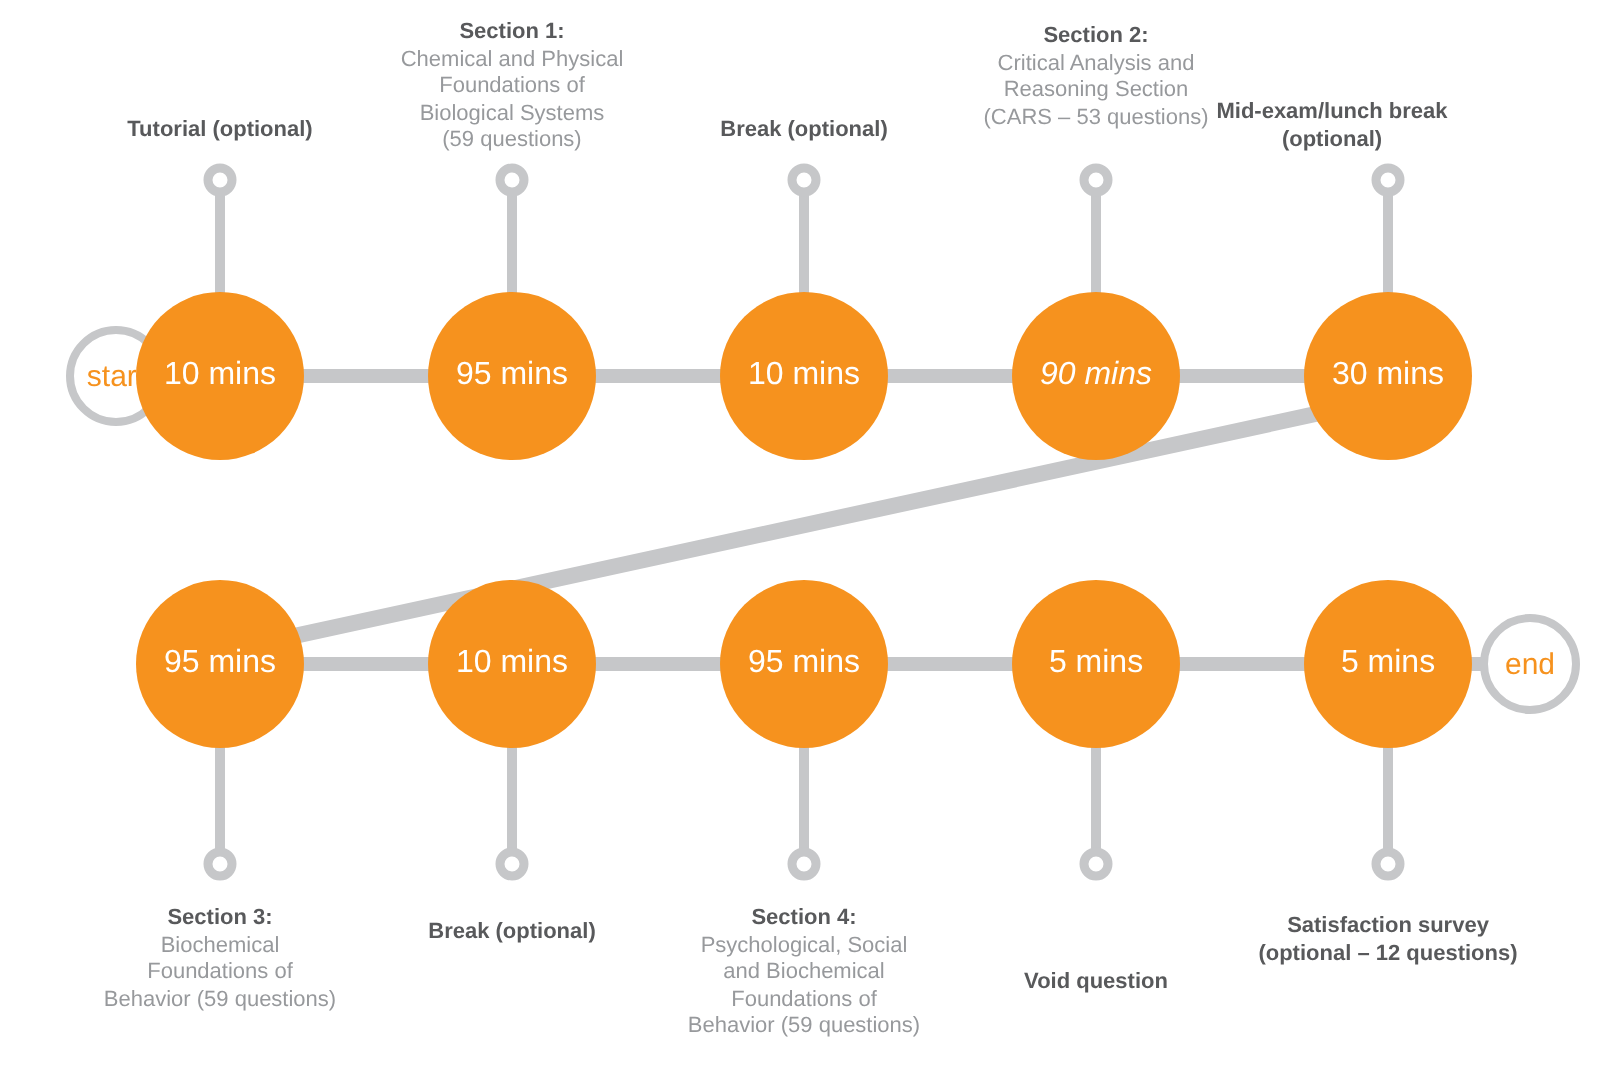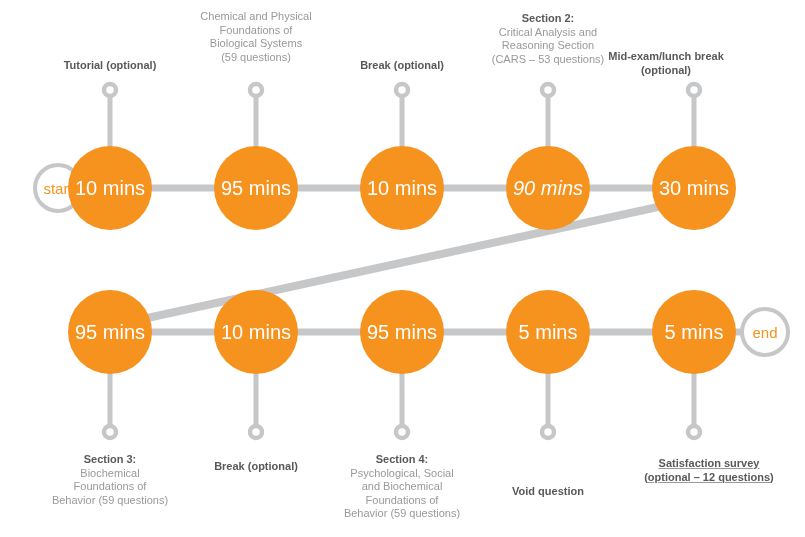--- a/index.html
+++ b/index.html
@@ -17,21 +17,21 @@
     overflow:hidden;
   }
   .lines{position:absolute;left:0;top:0;z-index:1;}
   .node{
     position:absolute;
     width:84px;height:84px;
     border-radius:50%;
     background:var(--orange);
     color:#ffffff;
     display:flex;align-items:center;justify-content:center;
-    font-size:20px;
+    font-size:16px;
     z-index:2;
   }
   .terminal{
     position:absolute;
     width:42px;height:42px;
     border:4px solid var(--gray);
     border-radius:50%;
     background:#fff;
     color:var(--orange);
     display:flex;align-items:center;justify-content:center;
@@ -123,20 +123,21 @@
       <span>5 mins</span>
     </div>
   <div class="node" style="left:652px;top:290px;">
       <span>5 mins</span>
     </div>
 
   <div class="lbl" style="left:25px;top:59px;">
     <span class="b">Tutorial (optional)</span>
   </div>
   <div class="lbl" style="left:171px;top:10px;">
+    <span class="b">Section 1:</span>
     <span>Chemical and Physical</span>
     <span>Foundations of</span>
     <span>Biological Systems</span>
     <span>(59 questions)</span>
   </div>
   <div class="lbl" style="left:317px;top:59px;">
     <span class="b">Break (optional)</span>
   </div>
   <div class="lbl" style="left:463px;top:12px;">
     <span class="b">Section 2:</span>
@@ -161,18 +162,18 @@
   <div class="lbl" style="left:317px;top:453px;">
     <span class="b">Section 4:</span>
     <span>Psychological, Social</span>
     <span>and Biochemical</span>
     <span>Foundations of</span>
     <span>Behavior (59 questions)</span>
   </div>
   <div class="lbl" style="left:463px;top:460px;margin-top:25px;">
     <span class="b">Void question</span>
   </div>
-  <div class="lbl" style="left:624px;top:457px;text-decoration:underline;">
+  <div class="lbl" style="left:609px;top:457px;">
     <span class="b">Satisfaction survey</span>
     <span class="b">(optional – 12 questions)</span>
   </div>
 
 </div>
 
 </body></html>

